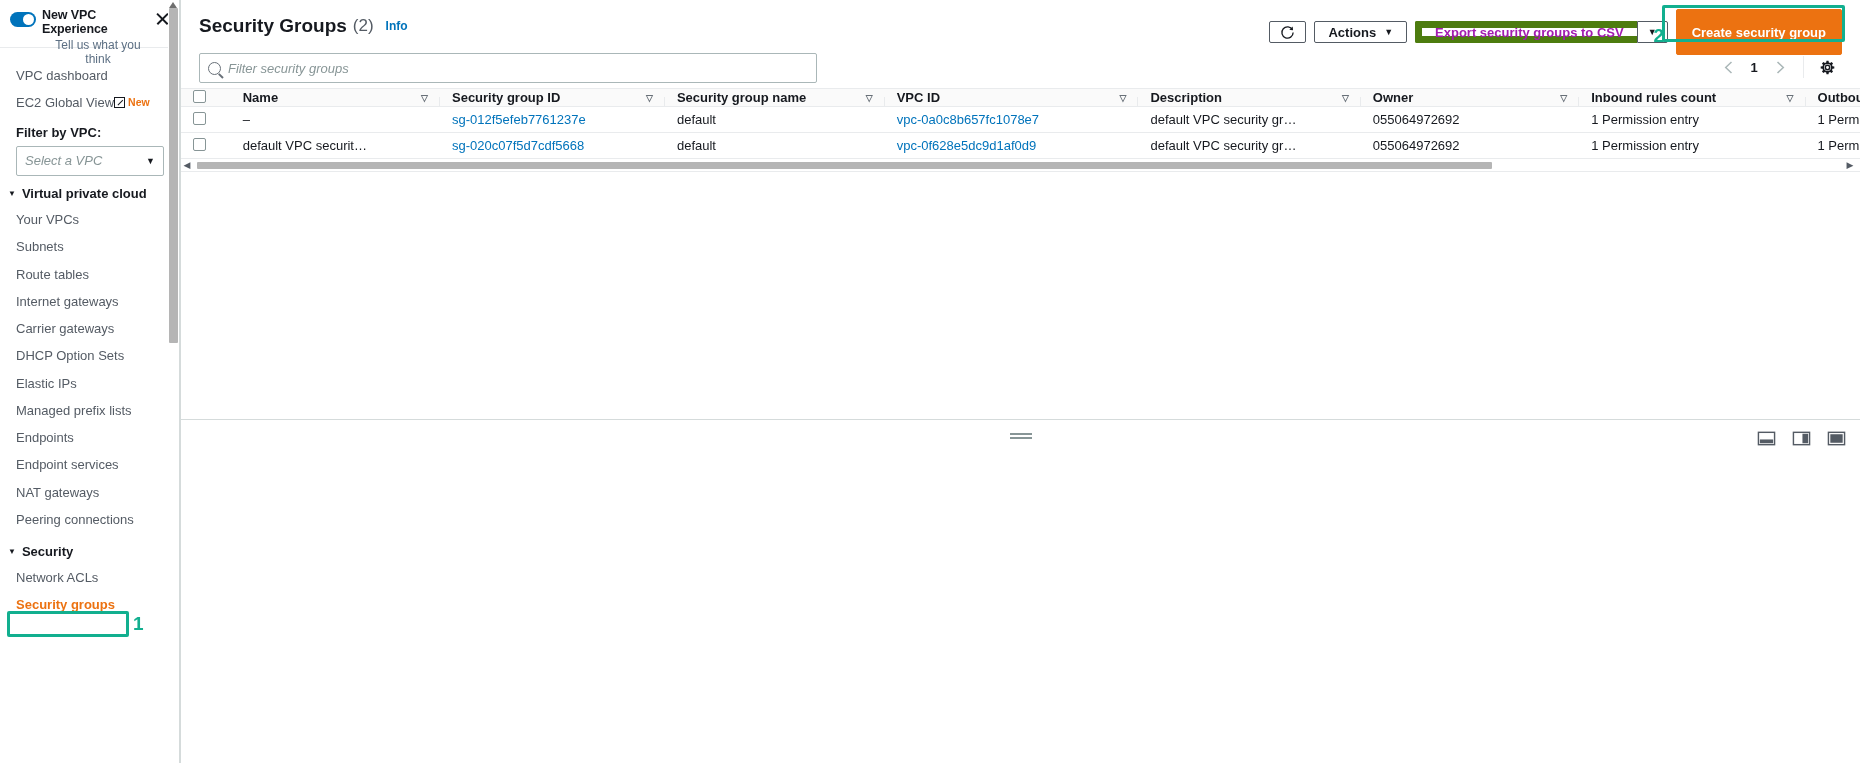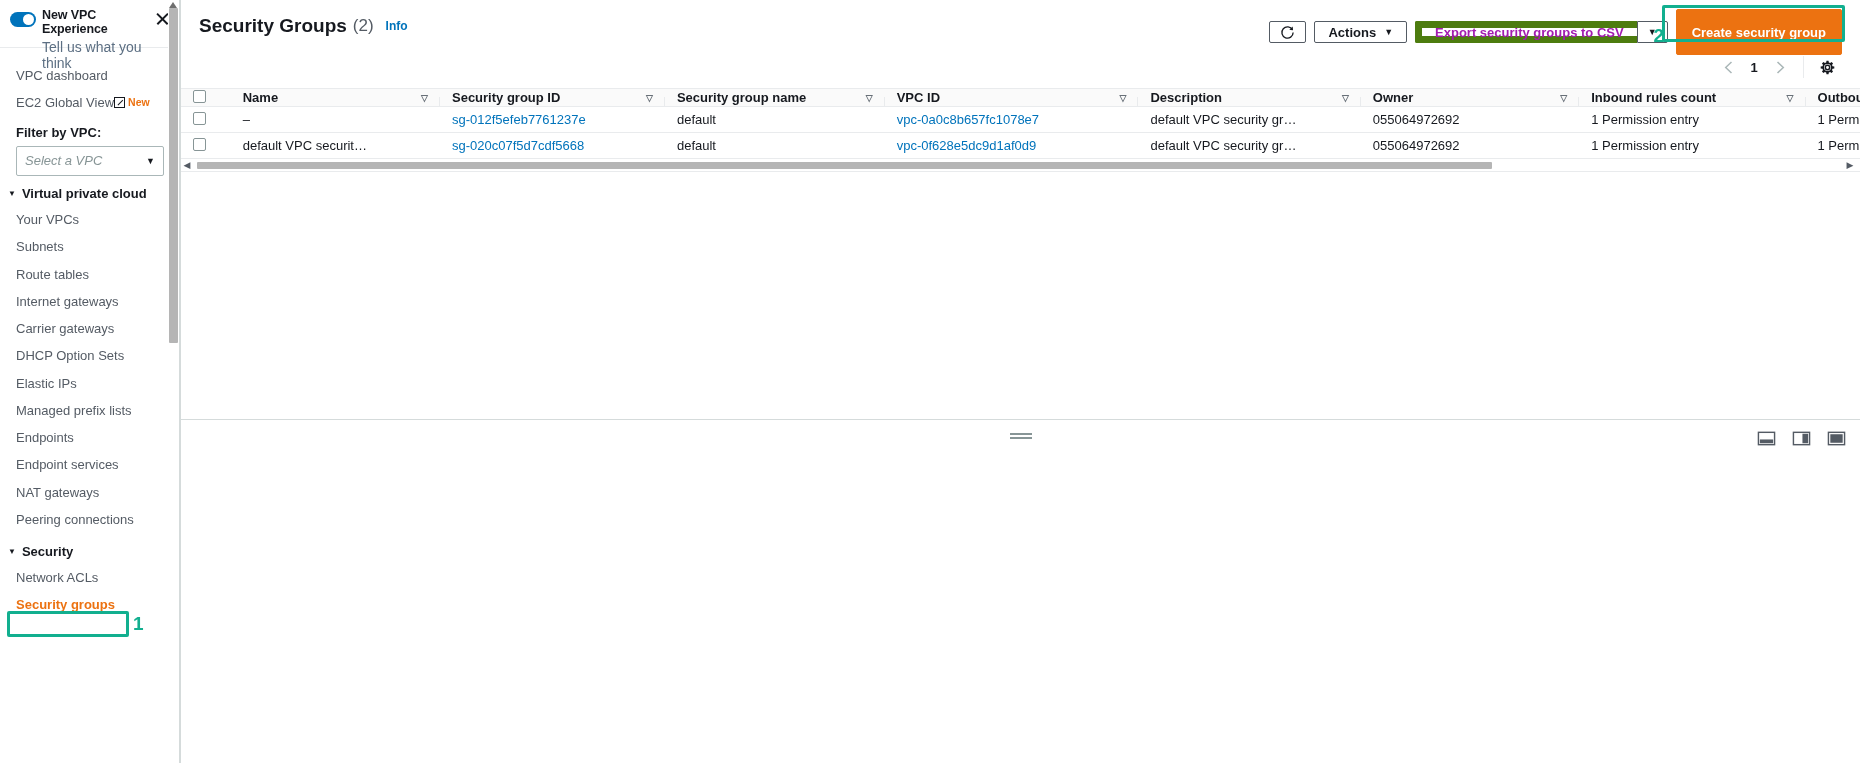--- a/index.html
+++ b/index.html
@@ -29,21 +29,21 @@
     width: 26px; height: 15px; border-radius: 8px;
     background: #0073bb; position: relative; flex: 0 0 26px;
     margin-top: 4px;
   }
   .toggle-pill::after {
     content: ""; position: absolute; right: 2px; top: 2px;
     width: 11px; height: 11px; border-radius: 50%; background: #fff;
   }
   .vpc-exp-text { margin-left: 6px; flex: 1; line-height: 1.15; }
   .vpc-exp-title { font-size: 12.5px; font-weight: 700; color: #16191f; letter-spacing: -0.1px;}
-  .vpc-exp-sub { font-size: 14px; color: #5c6f83; margin-top: 2px; }
+  .vpc-exp-sub { font-size: 12px; color: #5c6f83; margin-top: 2px; text-align: center; }
   .close-x {
     width: 16px; height: 16px; margin-top: 3px; position: relative; flex: 0 0 16px;
     cursor: pointer;
   }
   .close-x::before, .close-x::after {
     content: ""; position: absolute; left: 1px; top: 7px;
     width: 15px; height: 1.6px; background: #16191f;
   }
   .close-x::before { transform: rotate(45deg); }
   .close-x::after { transform: rotate(-45deg); }
@@ -355,20 +355,24 @@
 
       <div class="btn btn-primary">
         <span>Create security group</span>
       </div>
     </div>
 
     <div class="annot-box" id="annot2-box"></div>
     <div class="annot-num" id="annot2-num">2</div>
 
     <div class="filter-row">
+      <div class="search-box">
+        <span class="search-ico"></span>
+        <input class="search-input" type="text" placeholder="Filter security groups" style="">
+      </div>
 
       <div class="pager">
         <div class="pg-arrow">
           <svg width="9" height="13" viewBox="0 0 9 13">
               <path d="M7.5 1 L1.7 6.5 L7.5 12" fill="none" stroke="#aab7b8" stroke-width="1.5"></path>
             </svg>
         </div>
         <div class="pg-num">1</div>
         <div class="pg-arrow">
           <svg width="9" height="13" viewBox="0 0 9 13">

